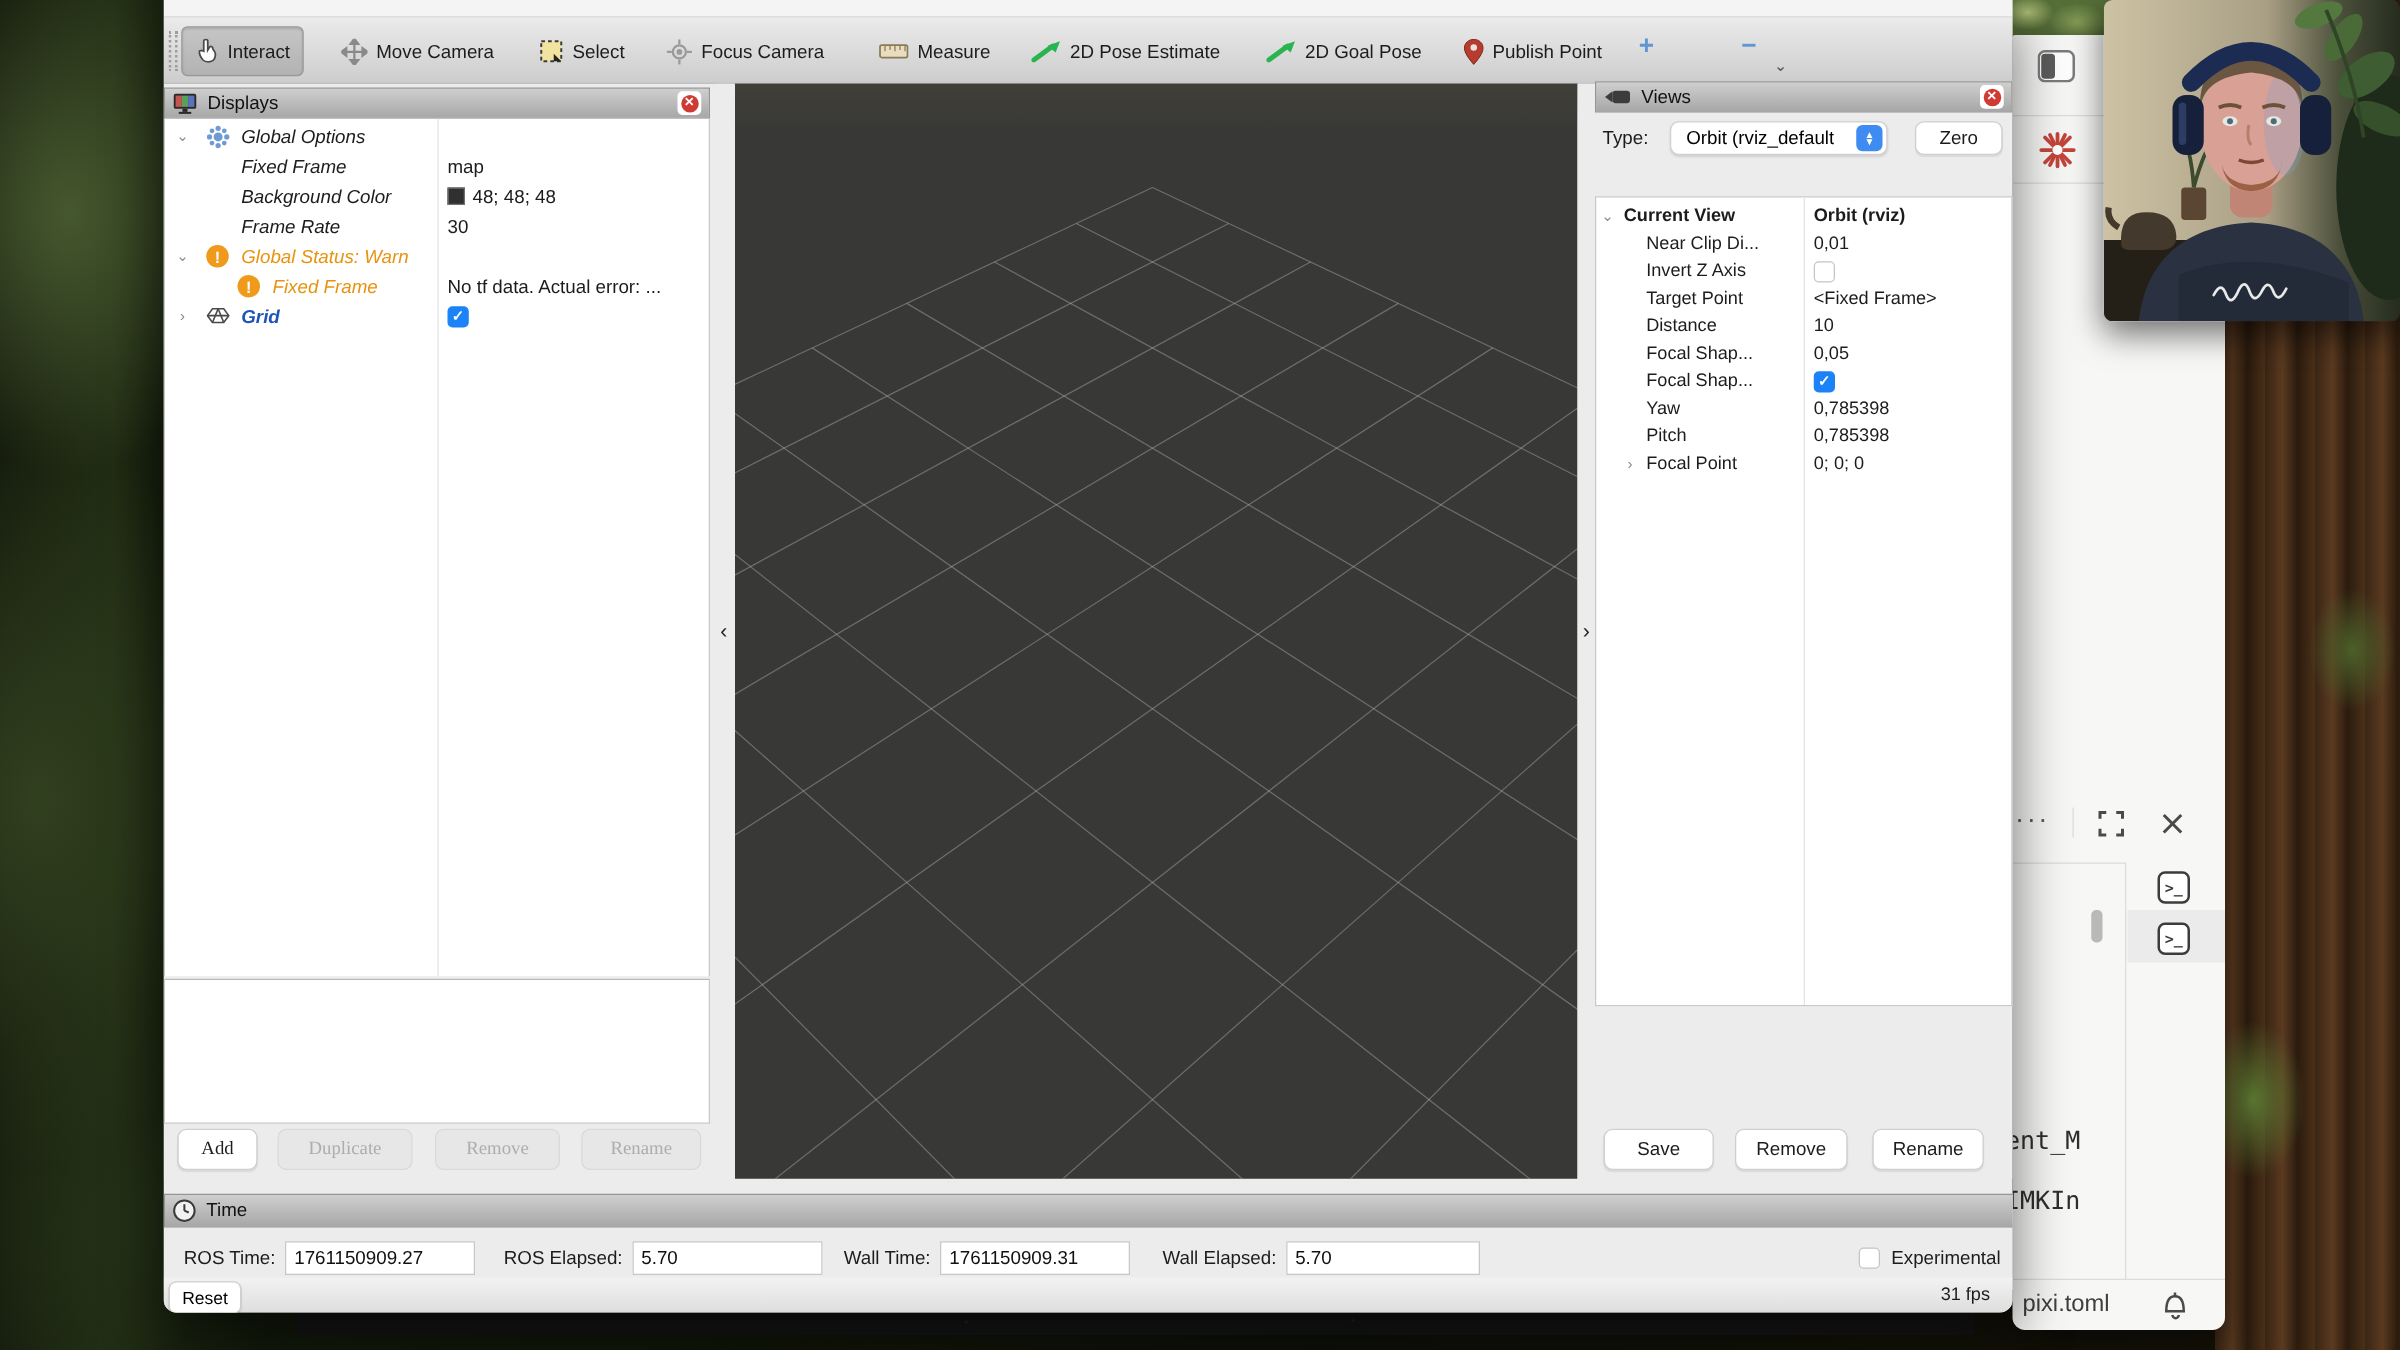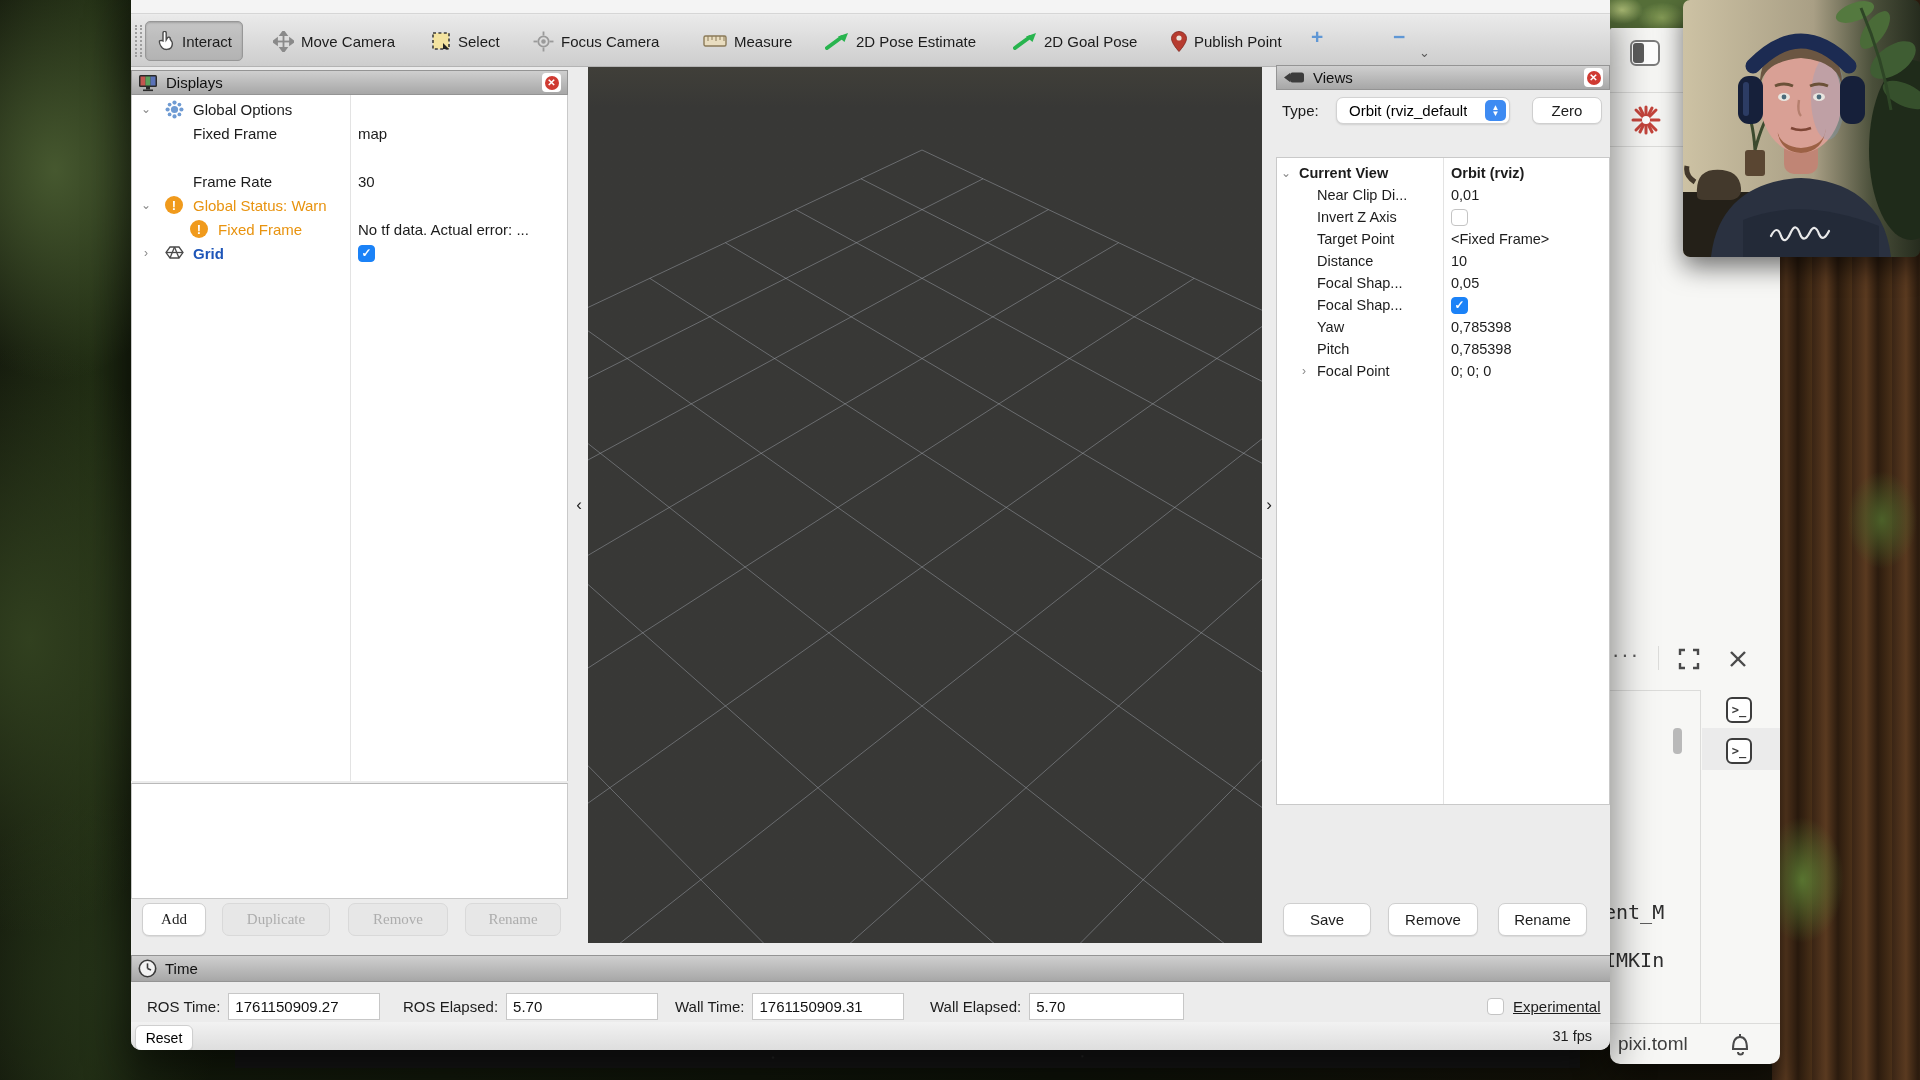--- a/index.html
+++ b/index.html
@@ -63,21 +63,21 @@
 
   #displays-panel { left:0; top:70px; width:437px; height:873px; background:#ececec; }
   #displays-tree { left:0; top:25px; width:437px; height:686px; background:#fff;
     border-left:1px solid #c9c9c9; border-right:1px solid #c9c9c9; position:absolute; }
   #displays-coldiv { left:218px; top:0; width:1px; height:100%; background:#e3e3e3; }
   #displays-desc { left:0; top:713px; width:437px; height:116px; background:#fff;
     border:1px solid #c9c9c9; border-top:1px solid #b9b9b9; }
   .trow { position:absolute; left:0; width:100%; height:24px; display:flex; align-items:center; font-size:15px; color:#1c1c1c; }
   .twist { position:absolute; color:#8a8a8a; font-size:12px; width:14px; text-align:center; }
   .row-icon { position:absolute; width:19px; height:19px; }
-  .tlabel { position:absolute; white-space:nowrap; }
+  .tlabel { position:absolute; white-space:nowrap;font-style:italic; }
   .tvalue { position:absolute; left:226px; white-space:nowrap; display:flex; align-items:center; gap:6px; }
   .warn { color:#e8930f; }
   .disp-name { color:#1d55b8; font-weight:bold; }
   .swatch { width:14px; height:14px; background:#303030; border:1px solid #6f6f6f; display:inline-block; }
   .cb { width:17px; height:17px; border-radius:4px; border:1px solid #c4c4c4; background:#fff; }
   .cb.on { background:#1b82f7; border-color:#1b82f7; color:#fff; font-size:12px; font-weight:bold;
     display:flex; align-items:center; justify-content:center; }
   .warn-badge { width:18px; height:18px; border-radius:50%; background:#f09a1c; color:#fff;
     font:bold 13px "Liberation Sans",sans-serif; display:flex; align-items:center; justify-content:center; }
 
@@ -350,20 +350,27 @@
               </svg>
           </span>
           <span class="tlabel" style="left:61px;">Global Options</span>
         </div>
 
         <div class="trow" style="top:26px;">
           <span class="tlabel" style="left:61px;">Fixed Frame</span>
           <span class="tvalue">map</span>
         </div>
 
+        <div class="trow" style="top:50px;">
+          <span class="tlabel" style="left:61px;">Background Color</span>
+          <span class="tvalue">
+            <span class="swatch"></span>
+            <span>48; 48; 48</span>
+          </span>
+        </div>
 
         <div class="trow" style="top:74px;">
           <span class="tlabel" style="left:61px;">Frame Rate</span>
           <span class="tvalue">30</span>
         </div>
 
         <div class="trow warn" style="top:98px;">
           <span class="twist" style="left:7px;">⌄</span>
           <span class="row-icon" style="left:33px;top:3px;">
               <span class="warn-badge">!</span>
@@ -549,21 +556,21 @@
         <input class="time-input" style="width: 152px;" readonly="" value="5.70">
       </div>
       <div class="time-group" style="left:544px;">
         <span>Wall Time:</span>
         <input class="time-input" style="width: 152px;" readonly="" value="1761150909.31">
       </div>
       <div class="time-group" style="left:799px;">
         <span>Wall Elapsed:</span>
         <input class="time-input" style="width: 155px;" readonly="" value="5.70">
       </div>
-      <div class="time-group" style="left:1356px;gap:9px;text-decoration:underline;">
+      <div class="time-group" style="left:1356px;gap:9px;">
         <span class="cb"></span>
         <span>Experimental</span>
       </div>
     </div>
 
     <div id="status-row" class="abs">
       <div id="reset-btn">Reset</div>
       <div id="fps">31 fps</div>
     </div>
   </div>

